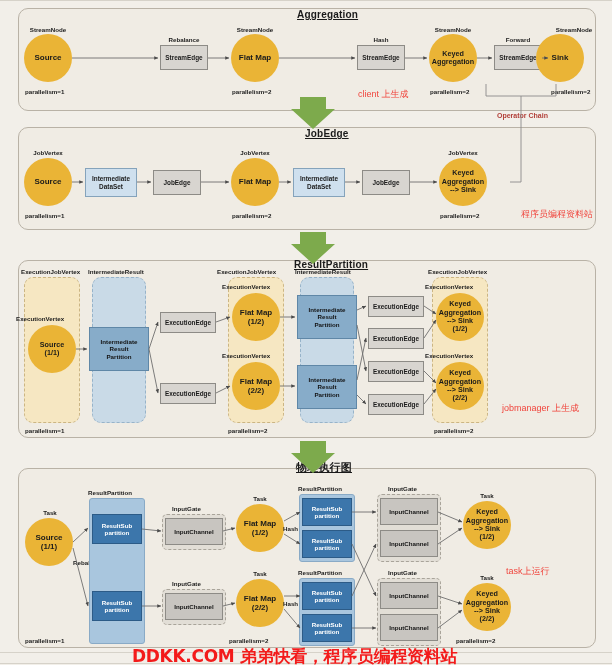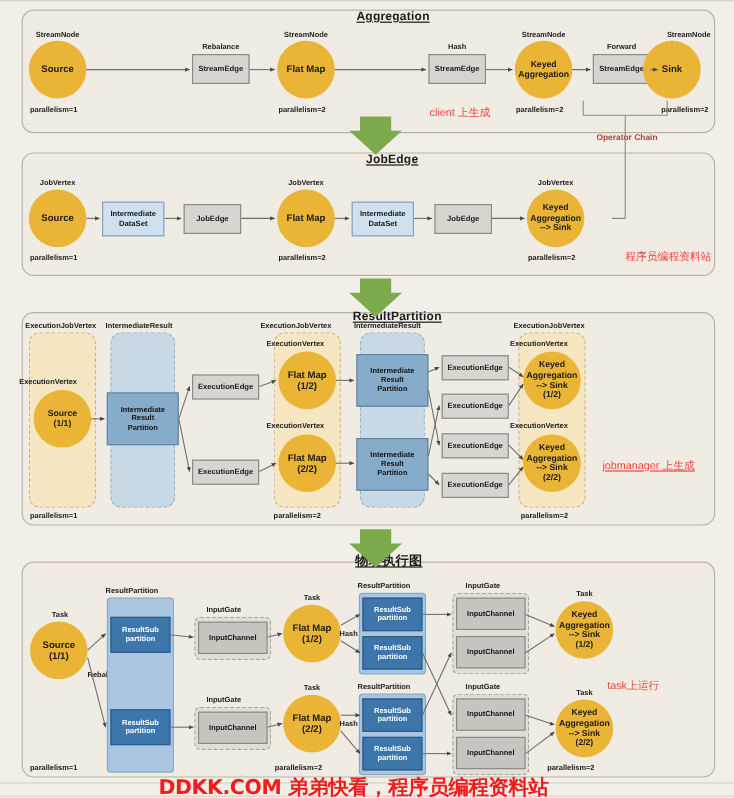--- a/index.html
+++ b/index.html
@@ -310,21 +310,21 @@
     </div>
   <div class="lbl" style="left:425px;top:352px;">ExecutionVertex</div>
   <div class="node" style="left:436px;top:362px;width:48px;height:48px;">
       <span style="white-space:pre-line;">Keyed
 Aggregation
 --&gt; Sink
 (2/2)</span>
     </div>
   <div class="par" style="left:434px;top:427px;">parallelism=2</div>
 
-  <div class="note" style="left:502px;top:382px;text-decoration:underline;">jobmanager 上生成</div>
+  <div class="note" style="left:502px;top:402px;">jobmanager 上生成</div>
 
   <div class="panel" style="left:18px;top:468px;width:578px;height:180px;"></div>
   <div class="panel-title" style="left:296px;top:460px;font-size:11px;">物理执行图</div>
 
   <div class="cap" style="left:24px;top:509px;width:52px;">Task</div>
   <div class="node big" style="left:25px;top:518px;width:48px;height:48px;">
       <span style="white-space:pre-line;">Source
 (1/1)</span>
     </div>
   <div class="par" style="left:25px;top:637px;">parallelism=1</div>

